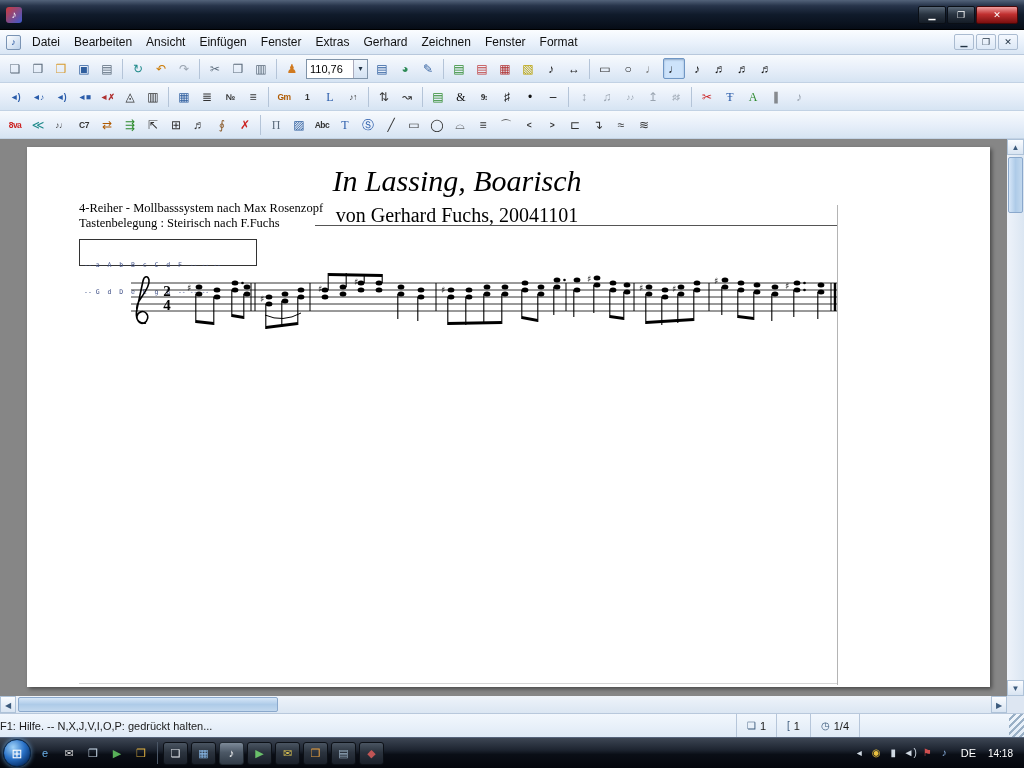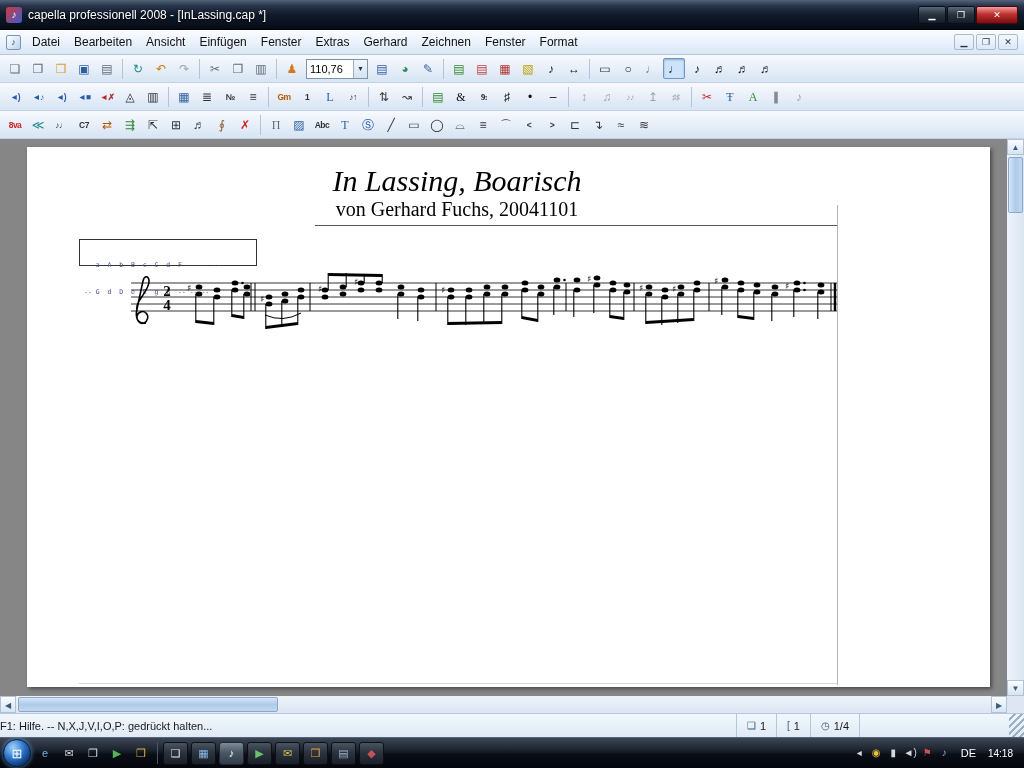--- a/index.html
+++ b/index.html
@@ -48,21 +48,21 @@
 
   
   .doc-area{flex:1 1 auto;position:relative;background:#868686;overflow:hidden;}
   .page{position:absolute;left:27px;top:8px;width:963px;height:540px;background:#fff;
     box-shadow:2px 2px 4px rgba(0,0,0,.45);font-family:"Liberation Serif",serif;color:#000;}
   .hdr{position:absolute;left:52px;top:54px;font-size:12.5px;line-height:15px;}
   .legend-box{position:absolute;left:52px;top:92px;width:178px;height:27px;border:1px solid #333;
     font-family:"DejaVu Sans Mono",monospace;font-size:6.5px;line-height:9px;color:#44548a;padding:3px 4px;white-space:pre;}
   .title-frame{position:absolute;left:50px;top:18px;width:760px;text-align:center;}
   .score-title{font-size:30px;font-style:italic;line-height:32px;}
-  .score-subtitle{font-size:20px;line-height:24px;margin-top:0;}
+  .score-subtitle{font-size:20px;line-height:24px;margin-top:6px;}
   .rule{position:absolute;background:#9a9a9a;}
   .rule.under{left:288px;top:78px;width:522px;height:1px;background:#555;}
   .rule.rightm{left:810px;top:58px;width:1px;height:480px;background:#b4b4b4;}
   .rule.bottomm{left:52px;top:536px;width:758px;height:1px;background:#d6d6d6;}
   #score{position:absolute;left:100px;top:124px;}
 
   
   .vscroll{position:absolute;top:0;right:0;bottom:17px;width:17px;background:linear-gradient(90deg,#eef3fa,#dbe6f2);}
   .hscroll{position:absolute;left:0;right:17px;bottom:0;height:17px;background:linear-gradient(180deg,#eef3fa,#dbe6f2);}
   .scroll-corner{position:absolute;right:0;bottom:0;width:17px;height:17px;background:#dde6f2;}
@@ -99,21 +99,20 @@
   .tray-lang{color:#fff;font-size:11px;padding:0 5px;}
   .tray-clock{color:#fff;font-size:10px;padding:0 8px 0 4px;}
 </style>
 </head>
 <body>
 
 <div class="window">
 
   <div class="titlebar">
     <span class="app-icon">♪</span>
-    <span class="title-text">capella professionell 2008 - [InLassing.cap *]</span>
     <div class="win-buttons" id="win-buttons">
         <div class="win-btn">▁</div>
         <div class="win-btn">❐</div>
         <div class="win-btn close">✕</div>
       </div>
   </div>
 
   <div class="menubar">
     <span class="doc-icon">♪</span>
     <div class="menu-items" id="menu-items">
@@ -243,20 +242,24 @@
       <span class="tb-btn txt" title="crescendo-button" style="color: rgb(51, 51, 51);">&lt;</span>
       <span class="tb-btn txt" title="decrescendo-button" style="color: rgb(51, 51, 51);">&gt;</span>
       <span class="tb-btn" title="bracket-frame-button" style="color: rgb(51, 51, 51);">⊏</span>
       <span class="tb-btn" title="jump-mark-button" style="color: rgb(51, 51, 51);">↴</span>
       <span class="tb-btn" title="trill-button" style="color: rgb(51, 51, 51);">≈</span>
       <span class="tb-btn" title="wavy-line-button" style="color: rgb(51, 51, 51);">≋</span>
     </div>
 
   <div class="doc-area">
     <div class="page">
+      <div class="hdr">
+        <div>4-Reiher - Mollbasssystem nach Max Rosenzopf</div>
+        <div>Tastenbelegung : Steirisch nach F.Fuchs</div>
+      </div>
       <div class="legend-box">
         <div>-- a  A  b  B  c  C  d  F  -- -- --</div>
         <div>-- G  d  D  e  E  g  G  -- -- --</div>
       </div>
       <div class="title-frame">
         <div class="score-title">In Lassing, Boarisch</div>
         <div class="score-subtitle">von Gerhard Fuchs, 20041101</div>
       </div>
       <div class="rule under"></div>
       <div class="rule rightm"></div>

